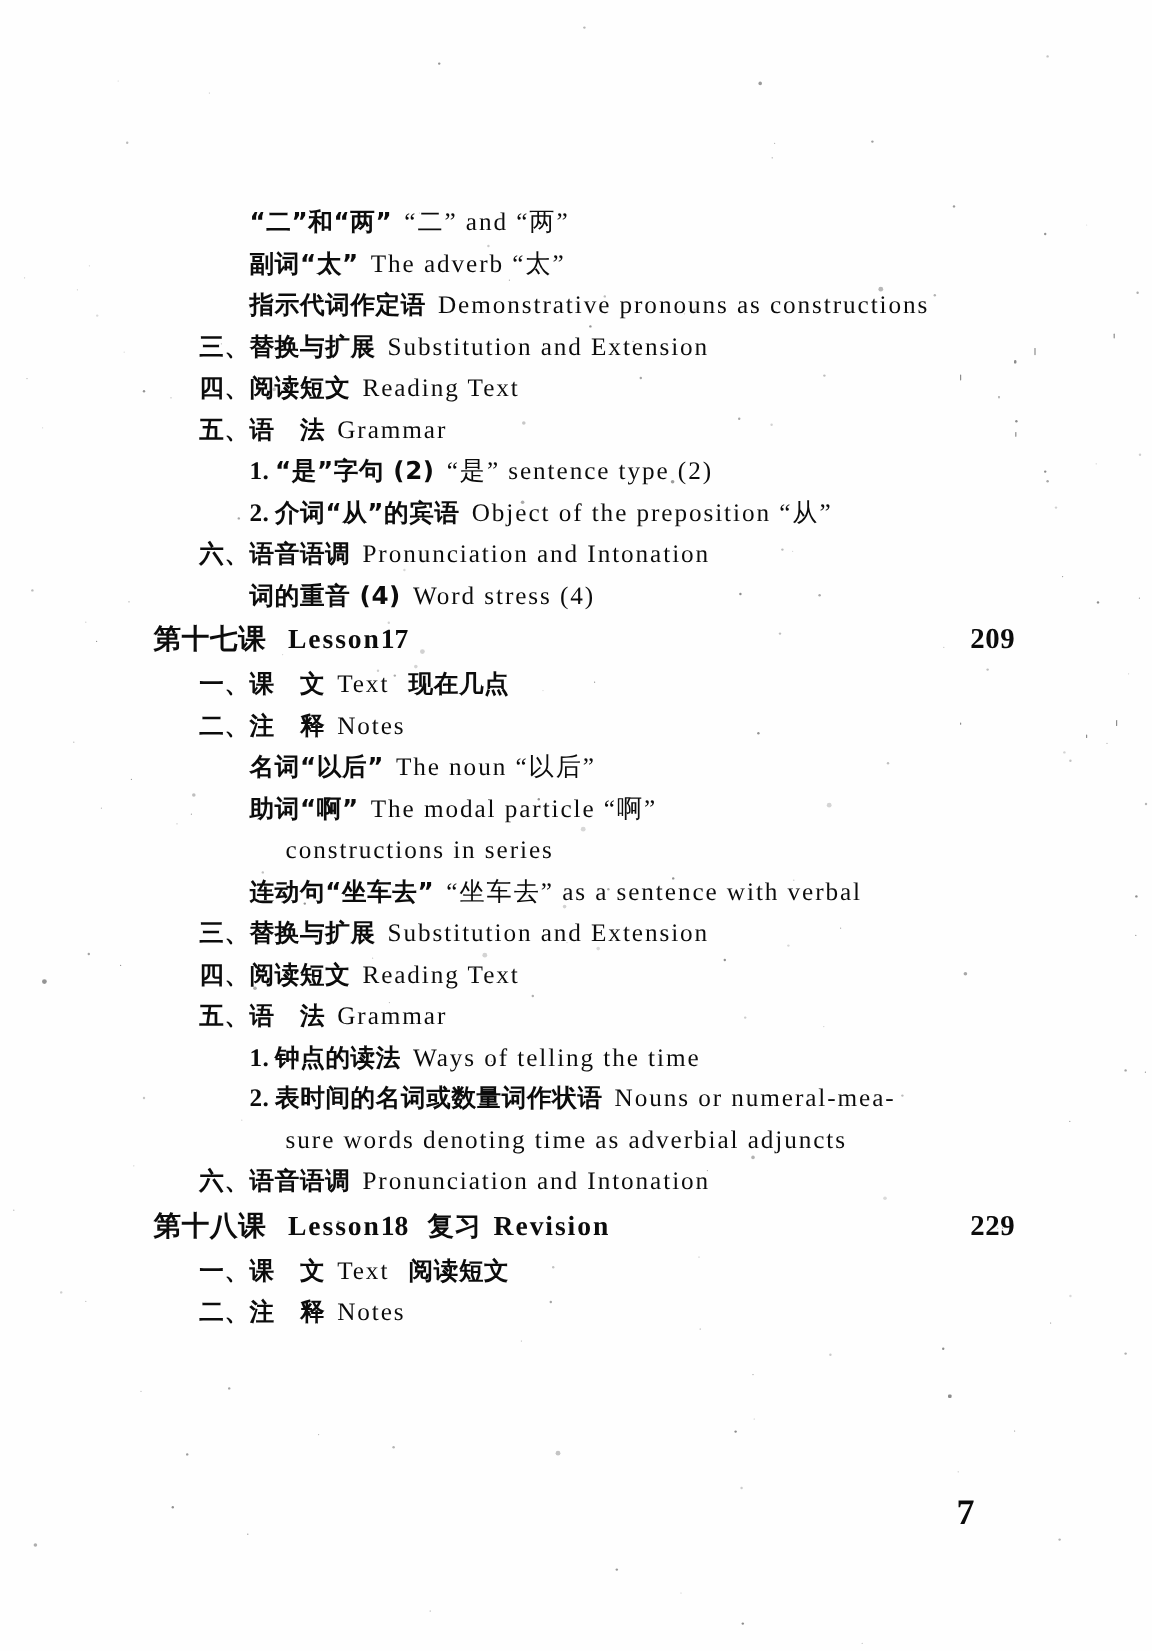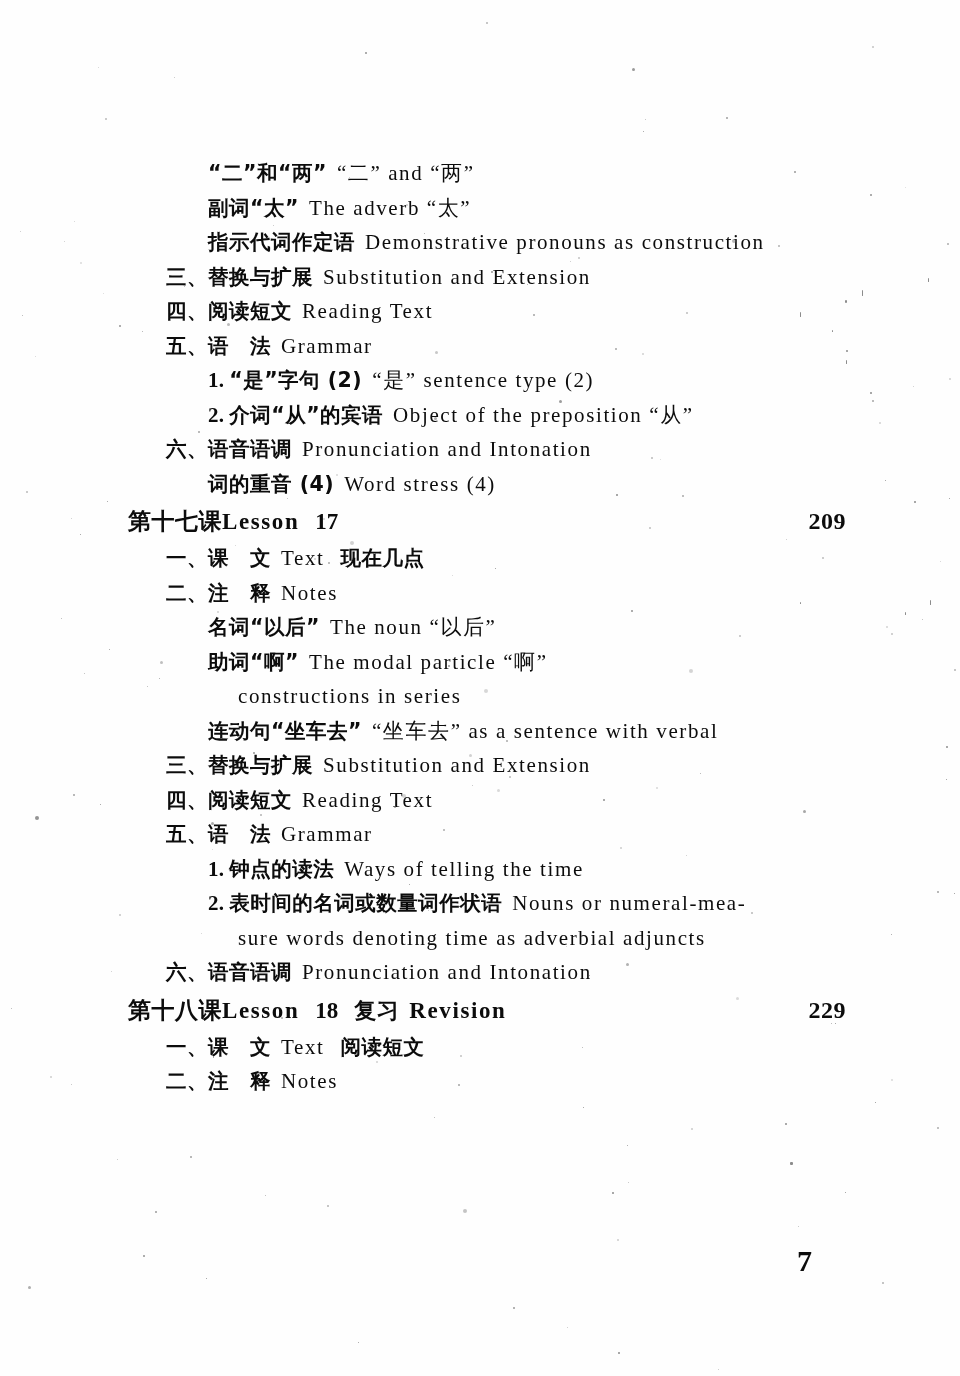--- a/index.html
+++ b/index.html
@@ -29,21 +29,21 @@
     display: block;
     background: #6f6f6f;
     border-radius: 50%;
     opacity: .55;
   }
 
   
   .body {
     position: absolute;
     left: 0;
-    top: 4px;
+    top: 16px;
     width: 860px;
   }
 
   .line {
     position: relative;
     height: 34.5px;
     line-height: 34.5px;
     white-space: nowrap;
     font-size: 21px;
     letter-spacing: .2px;
@@ -82,26 +82,26 @@
     font-family: "DejaVu Sans", "Liberation Sans", sans-serif;
     font-weight: 700;
     font-size: 23px;
     letter-spacing: .5px;
   }
   .lesson-row .len {
     font-family: "Liberation Serif", "DejaVu Serif", serif;
     font-weight: 700;
     font-size: 23px;
     letter-spacing: 1.6px;
+    margin-left: 18px;
   }
   .lesson-row .lno {
     font-family: "Liberation Serif", "DejaVu Serif", serif;
     font-weight: 700;
     font-size: 23px;
-    margin-left: 16px;
   }
   .lesson-row .lextra {
     font-family: "DejaVu Sans", "Liberation Sans", sans-serif;
     font-weight: 700;
     font-size: 22px;
     margin-left: 16px;
     letter-spacing: .5px;
   }
   .lesson-row .lextra-en {
     font-family: "Liberation Serif", "DejaVu Serif", serif;
@@ -147,21 +147,21 @@
   }
 </style>
 </head>
 <body>
 
 <div class="page">
 
   <div class="body" id="body-root" style="padding-top: 152px;">
       <div class="line ind-sub"><span class="cn">“二”和“两”</span><span style="display: inline-block; width: 10px;"></span><span class="en">“二” and “两”</span></div>
       <div class="line ind-sub"><span class="cn">副词“太”</span><span style="display: inline-block; width: 10px;"></span><span class="en">The adverb “太”</span></div>
-      <div class="line ind-sub"><span class="cn">指示代词作定语</span><span style="display: inline-block; width: 10px;"></span><span class="en">Demonstrative pronouns as construction</span></div>
+      <div class="line ind-sub"><span class="cn">指示代词作定语</span><span style="display: inline-block; width: 10px;"></span><span class="en">Demonstrative pronouns as constructions</span></div>
       <div class="line ind-sec"><span class="cn">三、</span><span class="cn">替换与扩展</span><span style="display: inline-block; width: 10px;"></span><span class="en">Substitution and Extension</span></div>
       <div class="line ind-sec"><span class="cn">四、</span><span class="cn">阅读短文</span><span style="display: inline-block; width: 10px;"></span><span class="en">Reading Text</span></div>
       <div class="line ind-sec"><span class="cn">五、</span><span class="cn">语　法</span><span style="display: inline-block; width: 10px;"></span><span class="en">Grammar</span></div>
       <div class="line ind-sub"><span class="num">1.</span><span style="display: inline-block; width: 5px;"></span><span class="cn">“是”字句 (2)</span><span style="display: inline-block; width: 10px;"></span><span class="en">“是” sentence type (2)</span></div>
       <div class="line ind-sub"><span class="num">2.</span><span style="display: inline-block; width: 5px;"></span><span class="cn">介词“从”的宾语</span><span style="display: inline-block; width: 10px;"></span><span class="en">Object of the preposition “从”</span></div>
       <div class="line ind-sec"><span class="cn">六、</span><span class="cn">语音语调</span><span style="display: inline-block; width: 10px;"></span><span class="en">Pronunciation and Intonation</span></div>
       <div class="line ind-sub"><span class="cn">词的重音 (4)</span><span style="display: inline-block; width: 10px;"></span><span class="en">Word stress (4)</span></div>
       <div>
         <div class="lesson-row">
           <span class="lcn">第十七课</span>

